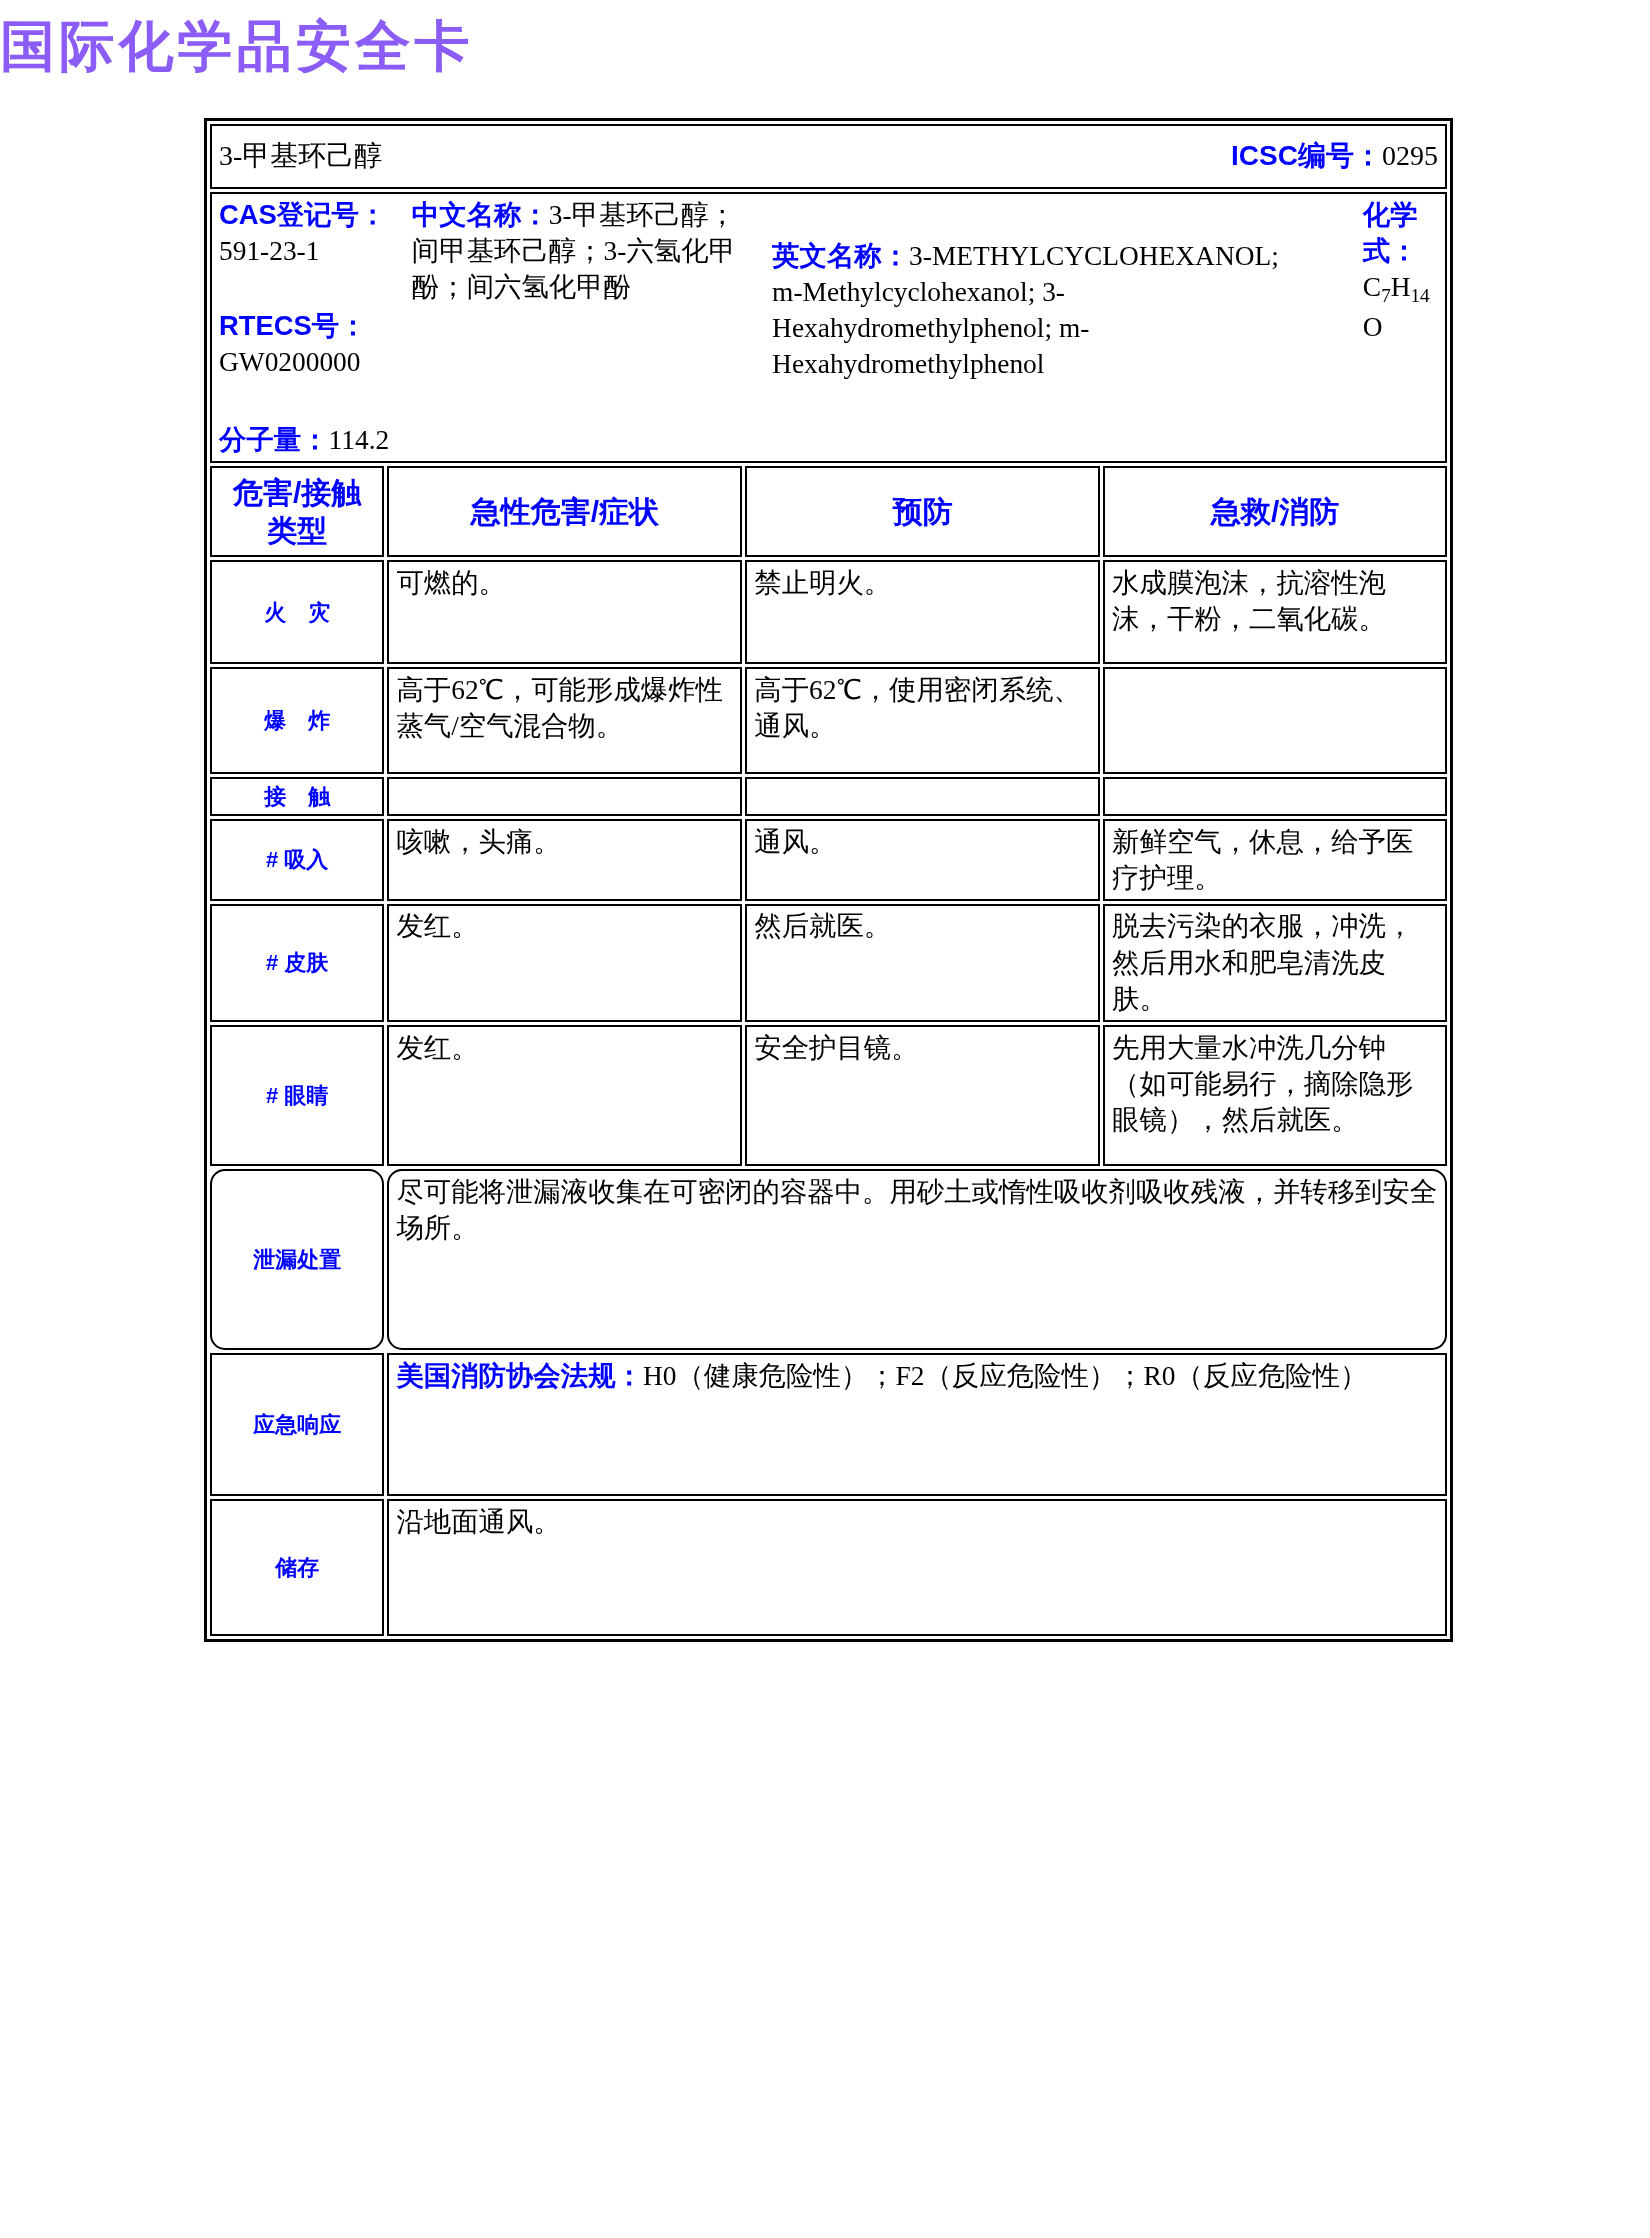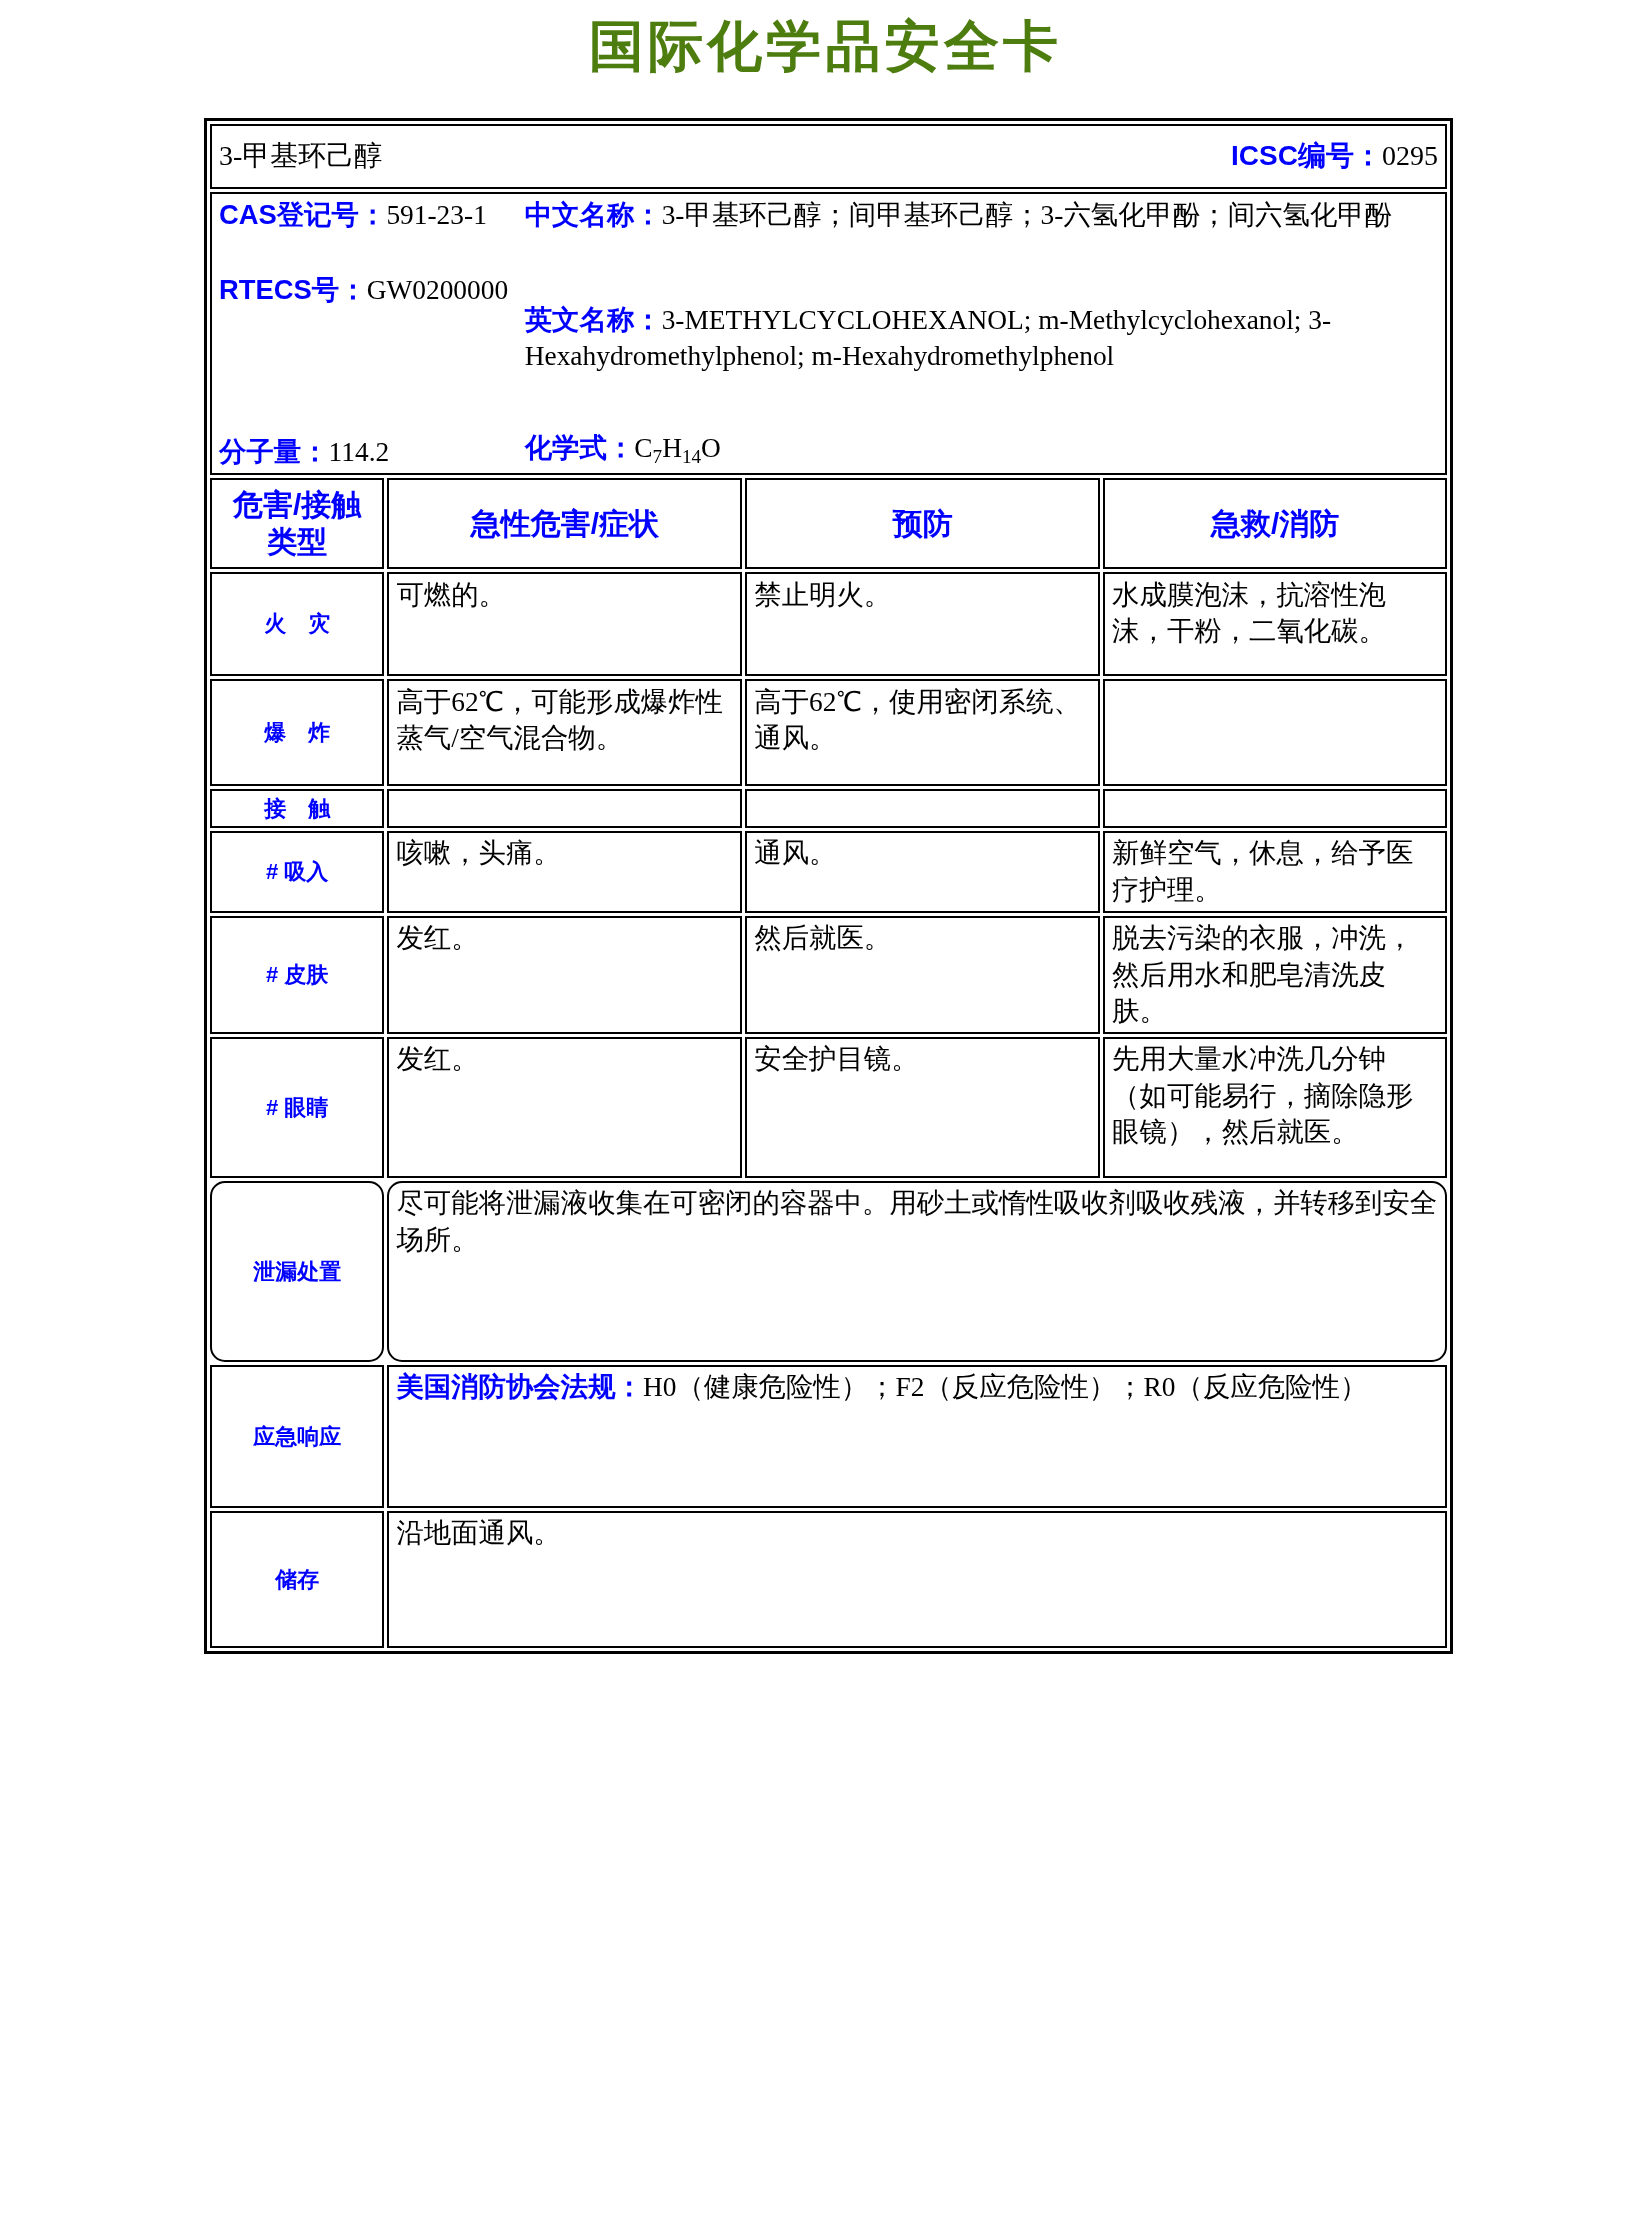--- a/index.html
+++ b/index.html
@@ -5,25 +5,25 @@
   * { box-sizing: border-box; }
   html, body {
     margin: 0; padding: 0;
     background: #ffffff;
     width: 1651px; height: 2239px;
     font-family: "Liberation Serif", serif;
     color: #000000;
   }
   .page-title {
     margin: 15.5px 0 0 0;
-    text-align: center;
+    text-align: left;
     font-size: 55px;
     line-height: 1.12;
     font-weight: bold;
-    color: #4d7c0f;
+    color: #8b5cf6;
     font-family: "Liberation Serif", serif;
     letter-spacing: 4.2px;
   }
   table.card {
     table-layout: fixed;
     width: 1249px;
     margin: 41px 0 0 204px;
     border-collapse: separate;
     border-spacing: 3.5px;
     border: 3.5px solid #000000;
@@ -100,21 +100,21 @@
   .info-left {
     width: 450px;
     display: flex;
     flex-direction: column;
   }
   .info-left .line2 { margin-top: 39px; }
   .info-left .spacer, .info-right .spacer { flex: 1 1 auto; }
   .info-right {
     flex: 1 1 auto;
     display: flex;
-    flex-direction: column;
+    flex-direction: row;
     gap: 28px;
   }
   .info-right .en-block { margin-top: 41px; }
   sub { font-size: 70%; }
 </style>
 </head>
 <body>
 
 <h1 class="page-title">国际化学品安全卡</h1>
 

